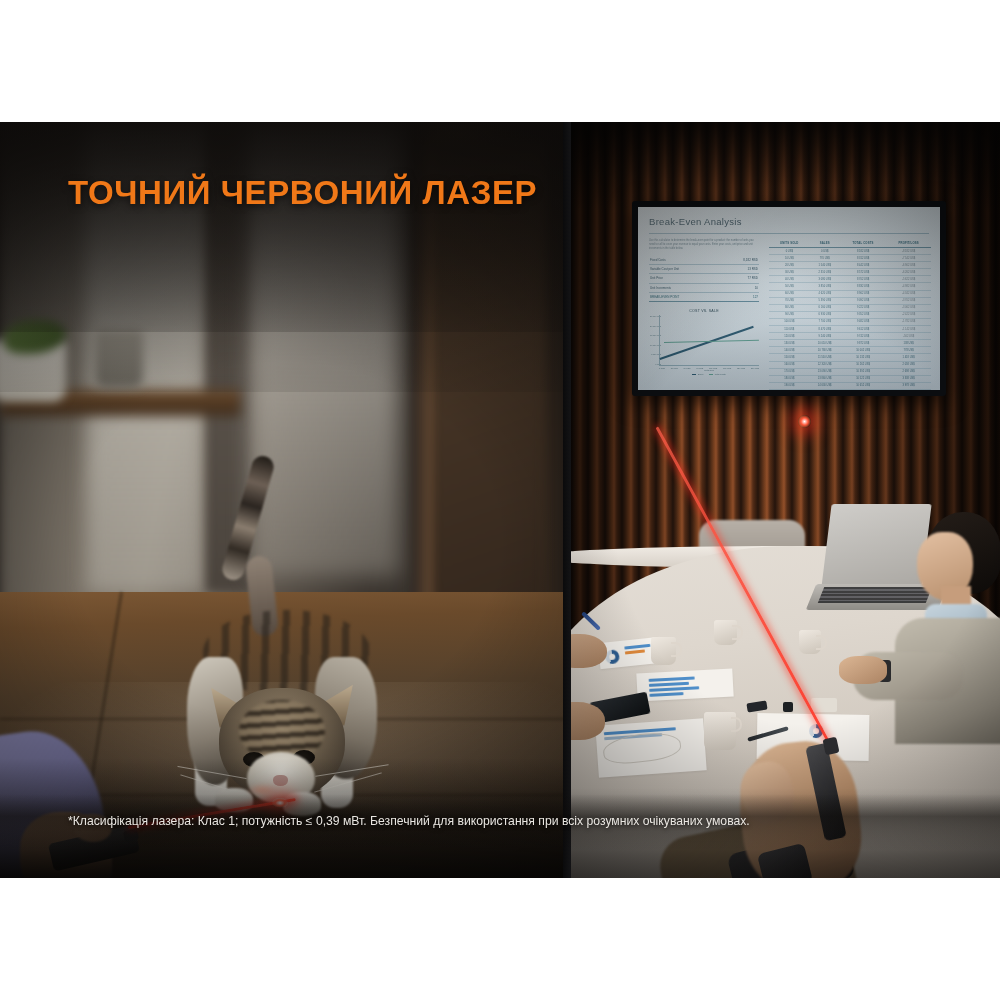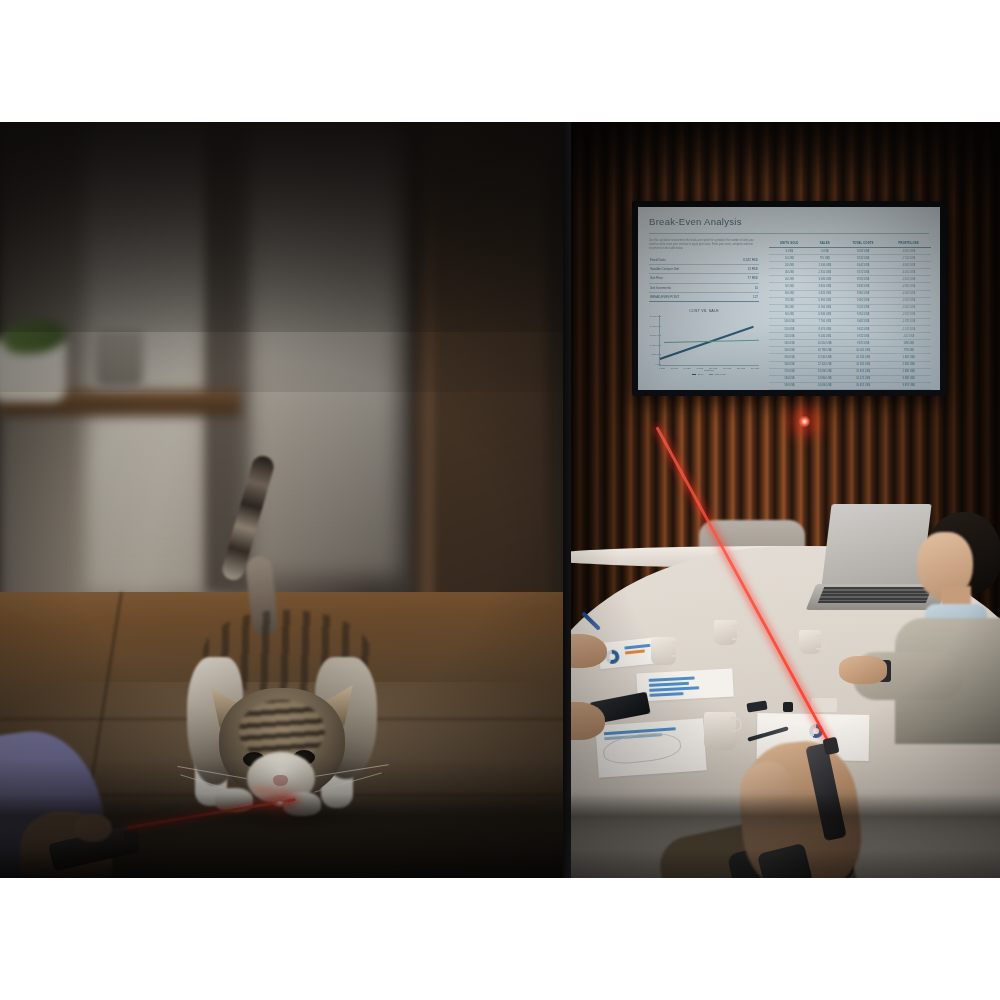--- a/index.html
+++ b/index.html
@@ -619,16 +619,18 @@
       <div class="r-hand-b"></div>
       <div class="r-watch-face"></div>
       <div class="r-device-b"></div>
       <div class="r-device-tip"></div>
       <div class="r-thumb-b"></div>
 
       <div class="r-dark-bot"></div>
       <div class="r-vig"></div>
     </div>
 
+    <div class="headline">ТОЧНИЙ ЧЕРВОНИЙ ЛАЗЕР</div>
     <div class="foot-scrim"></div>
+    <div class="footnote">*Класифікація лазера: Клас 1; потужність ≤ 0,39 мВт. Безпечний для використання при всіх розумних очікуваних умовах.</div>
   </div>
 
 </div>
 
 </body></html>

